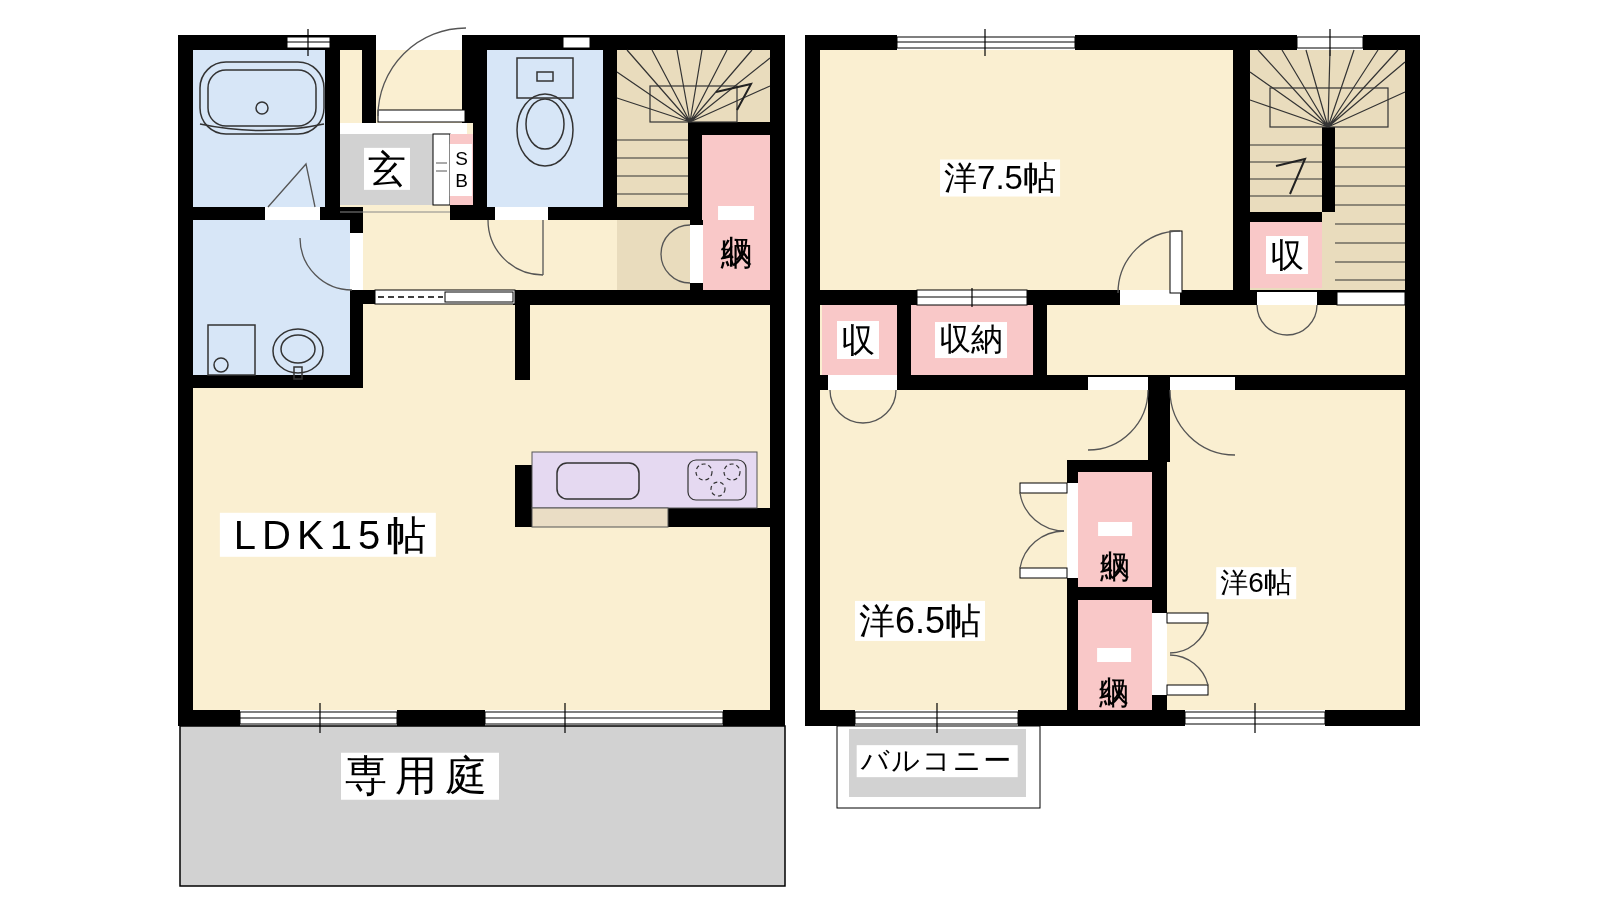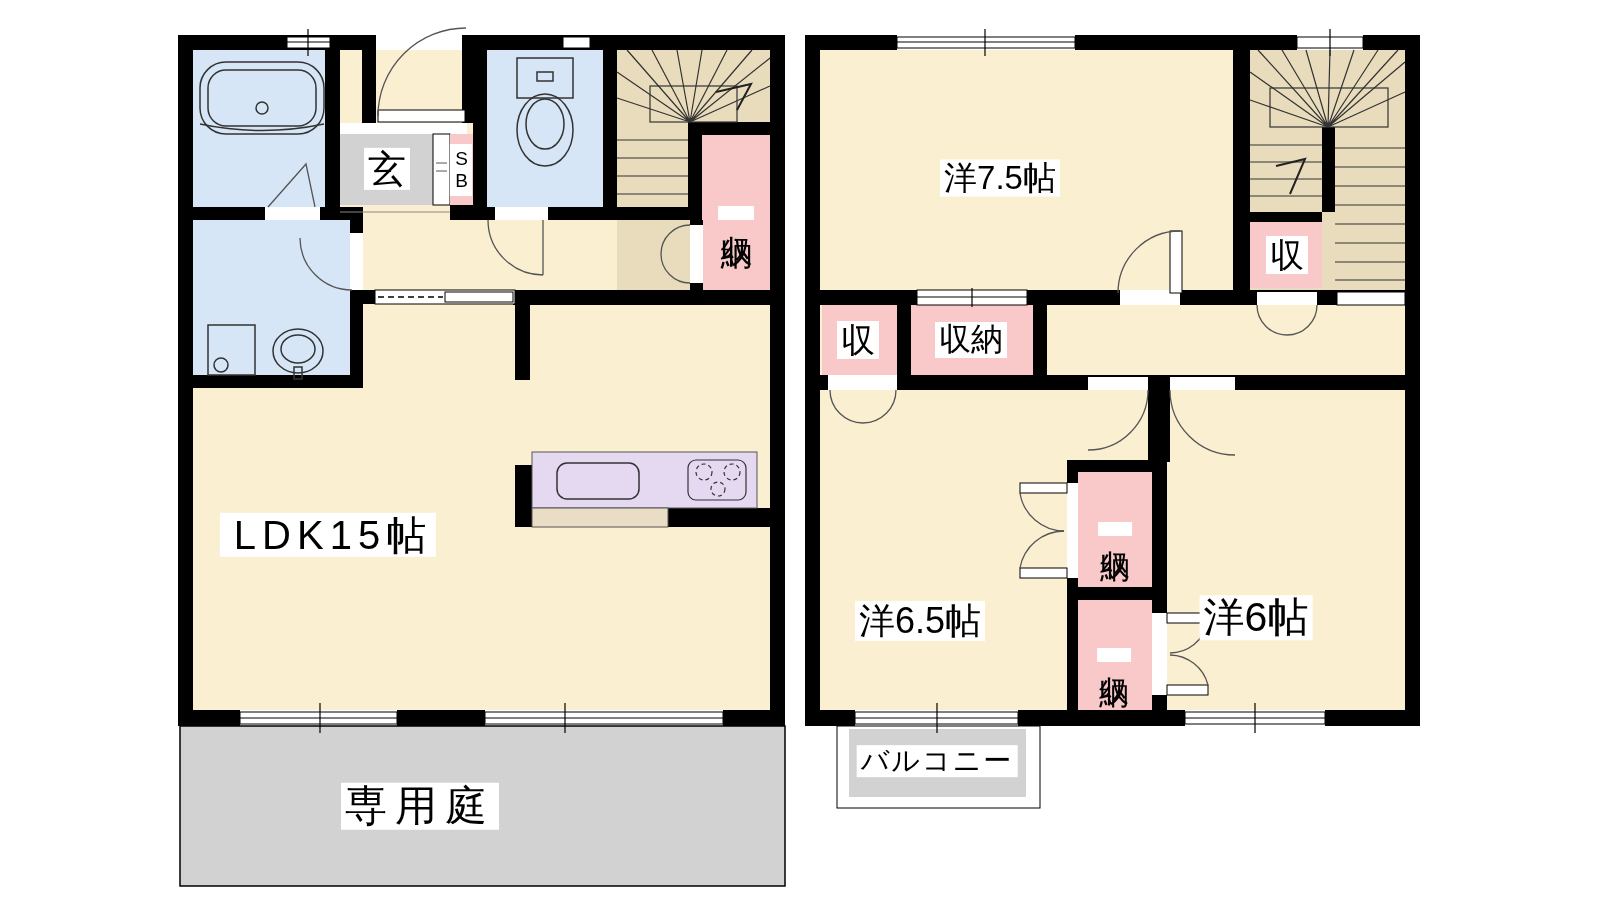--- a/index.html
+++ b/index.html
@@ -254,24 +254,24 @@
       </g>
       <path d="M1276,166 L1305,159 L1290,194" fill="none" stroke="#222" stroke-width="2"></path>
     </g>
   </g>
 </svg>
 
 <div class="lbl" style="left:387px;top:169px;font-size:38px;">玄</div>
 <div class="lbl vert" style="left:461px;top:170px;font-size:19px;letter-spacing:1px;">SB</div>
 <div class="lbl vert" style="left:736px;top:213px;font-size:32px;">収納</div>
 <div class="lbl" style="left:328px;top:535px;font-size:40px;letter-spacing:6px;padding-left:14px;">LDK15帖</div>
-<div class="lbl" style="left:420px;top:806px;font-size:42px;letter-spacing:8px;">専用庭</div>
+<div class="lbl" style="left:420px;top:776px;font-size:42px;letter-spacing:8px;">専用庭</div>
 
 <div class="lbl" style="left:1000px;top:178px;font-size:33px;">洋7.5帖</div>
 <div class="lbl" style="left:1287px;top:255px;font-size:34px;">収</div>
 <div class="lbl" style="left:858px;top:340px;font-size:34px;">収</div>
 <div class="lbl" style="left:971px;top:340px;font-size:32px;">収納</div>
 <div class="lbl" style="left:920px;top:621px;font-size:36px;">洋6.5帖</div>
 <div class="lbl vert" style="left:1115px;top:529px;font-size:30px;">収納</div>
 <div class="lbl vert" style="left:1114px;top:655px;font-size:30px;">収納</div>
-<div class="lbl" style="left:1256px;top:618px;font-size:41px;text-align:right;">洋6帖</div>
+<div class="lbl" style="left:1256px;top:583px;font-size:28px;text-align:right;">洋6帖</div>
 <div class="lbl" style="left:937px;top:761px;font-size:28px;letter-spacing:2px;">バルコニー</div>
 </div>
 
 </body></html>

